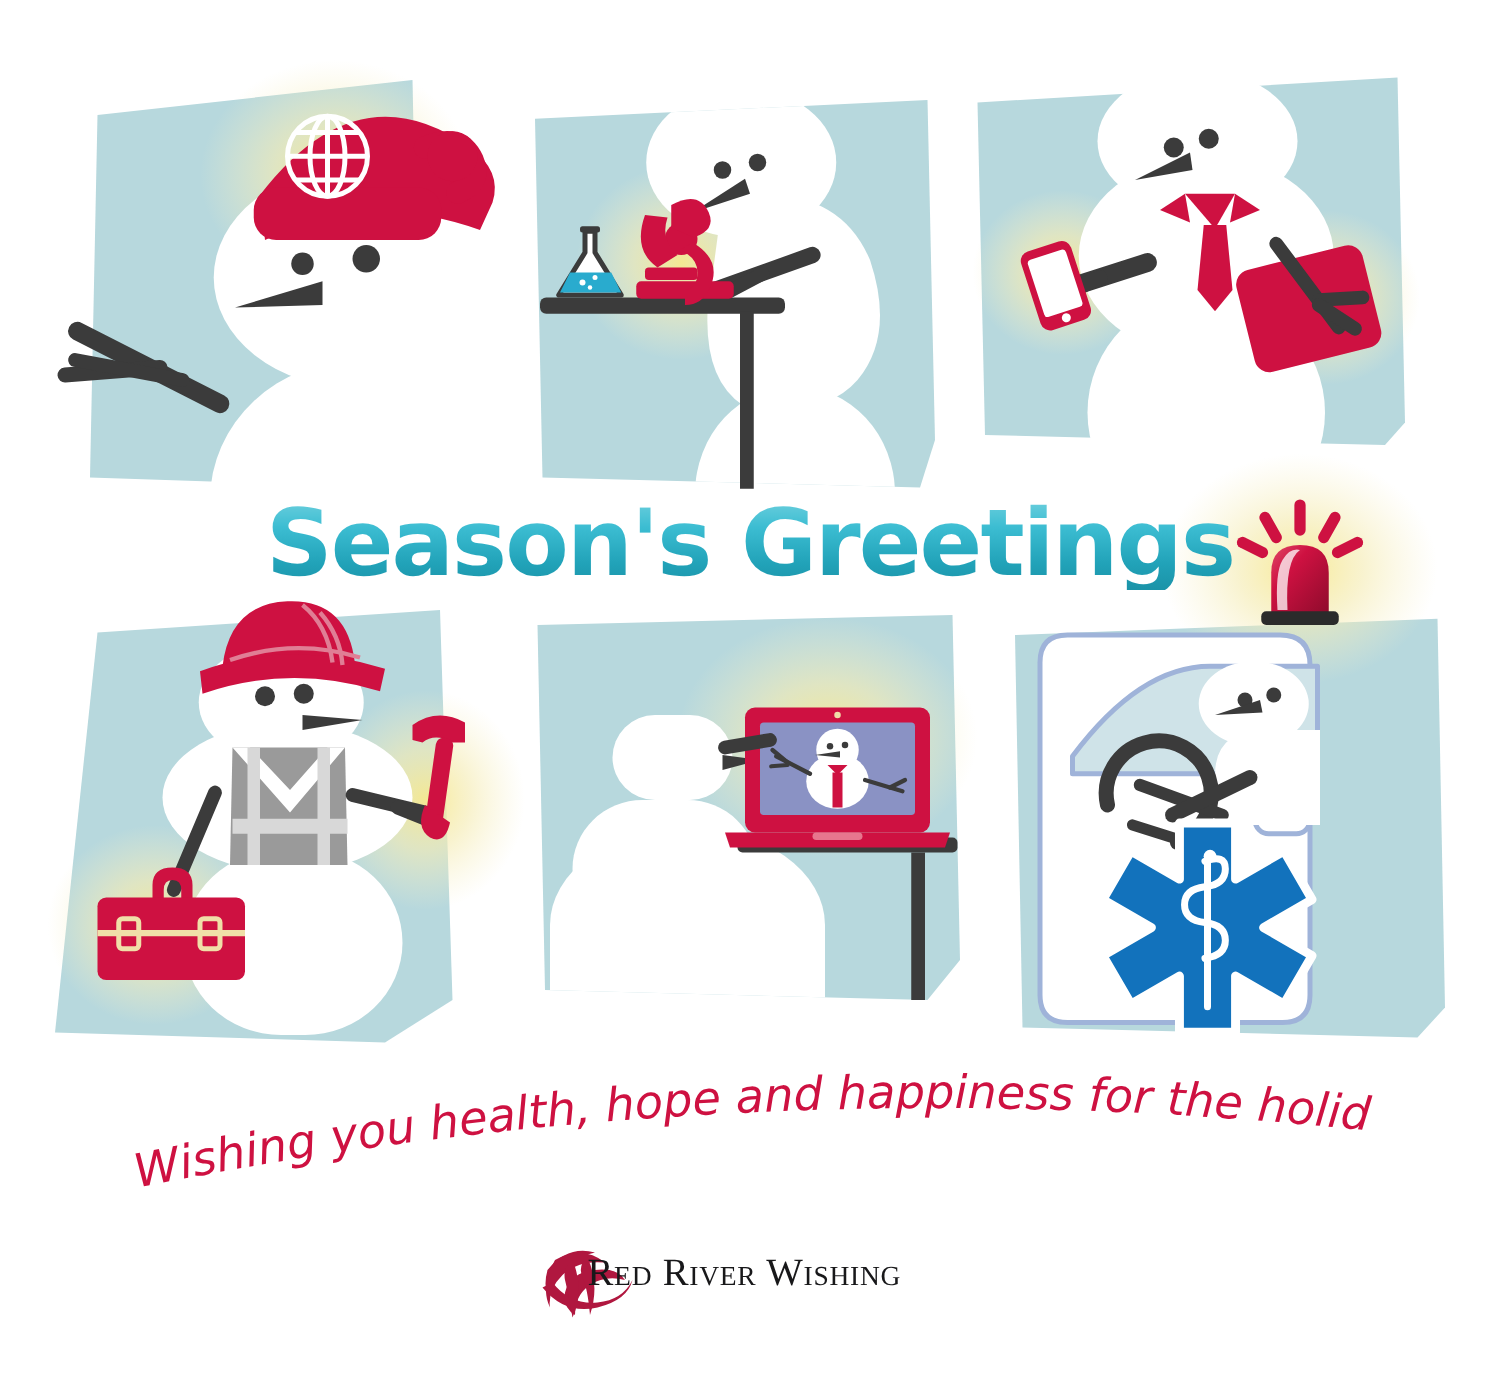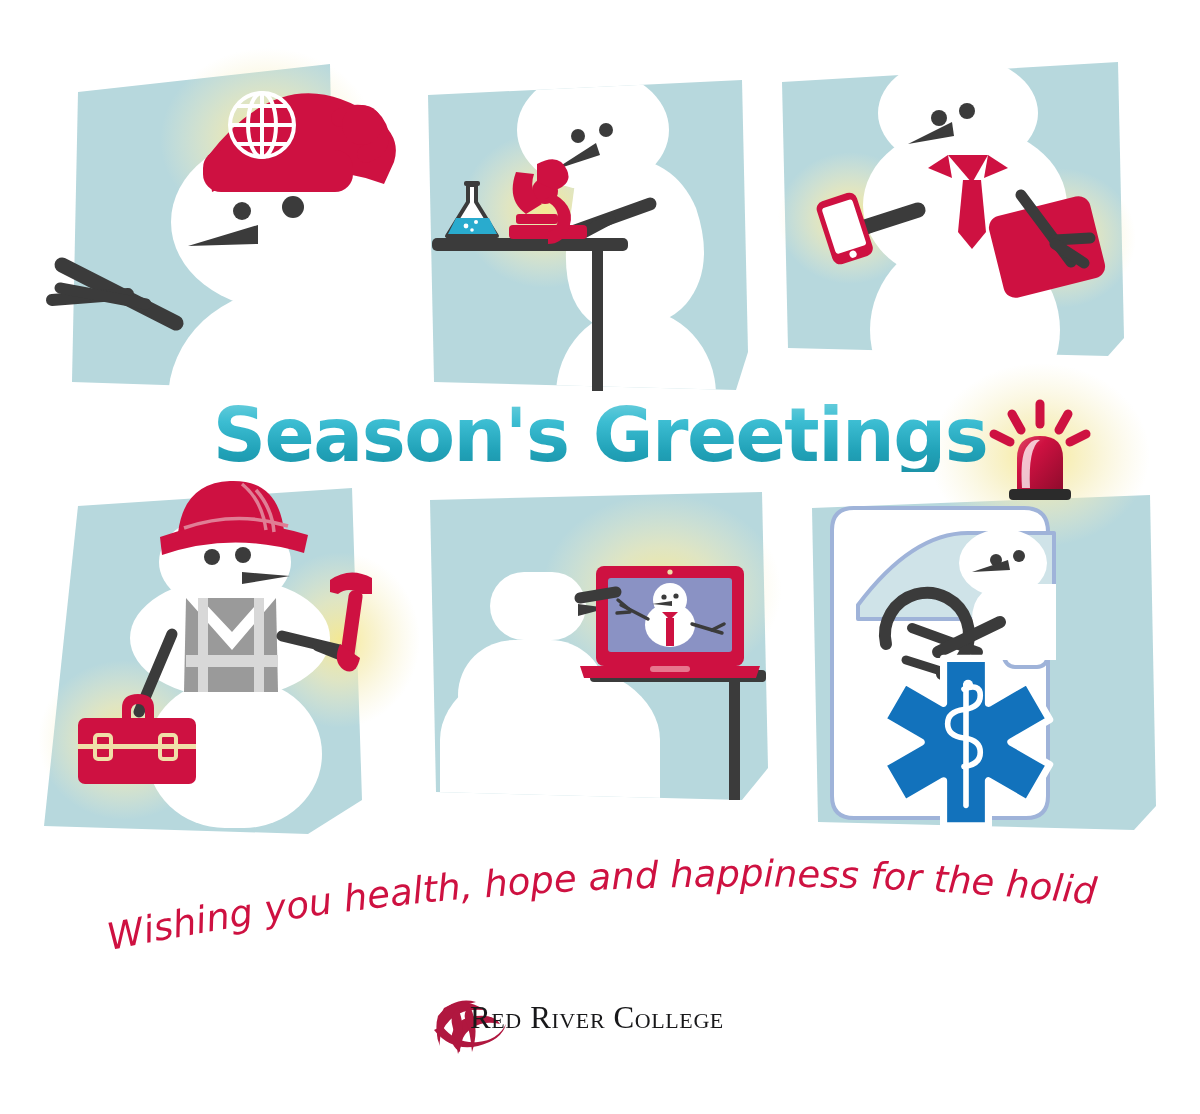--- a/index.html
+++ b/index.html
@@ -361,16 +361,16 @@
         <path d="M26,8 q10,24 0,46 q-4,-22 -6,-30 q-2,-10 6,-16 Z"></path>
         <path d="M38,6 q10,22 2,46 q-2,-22 -6,-30 q-4,-10 4,-16 Z"></path>
       </g>
     </g>
   </svg>
 
   <div class="title-wrap">
     <span class="title">Season's Greetings</span>
   </div>
 
-  <div class="logo-text">Red River College</div>
+  <div class="logo-text">Red River Wishing</div>
 
   </div>
 </div>
 
 </body></html>

